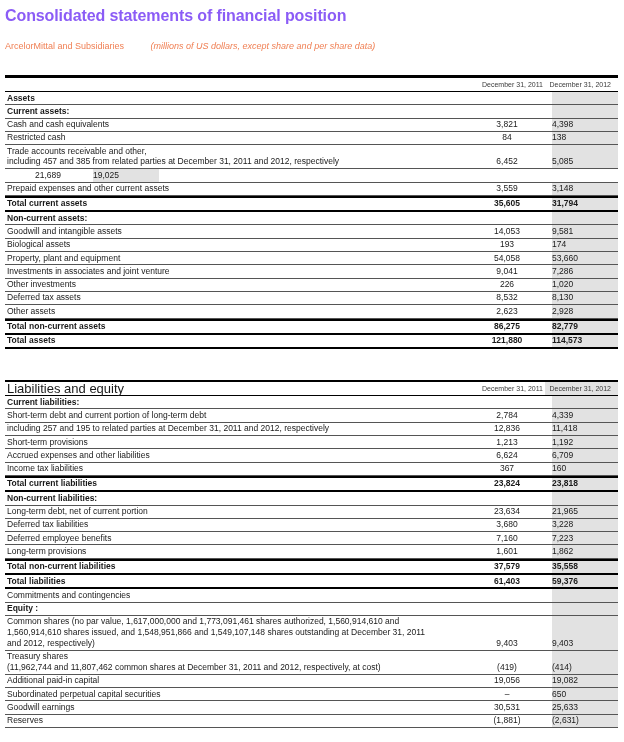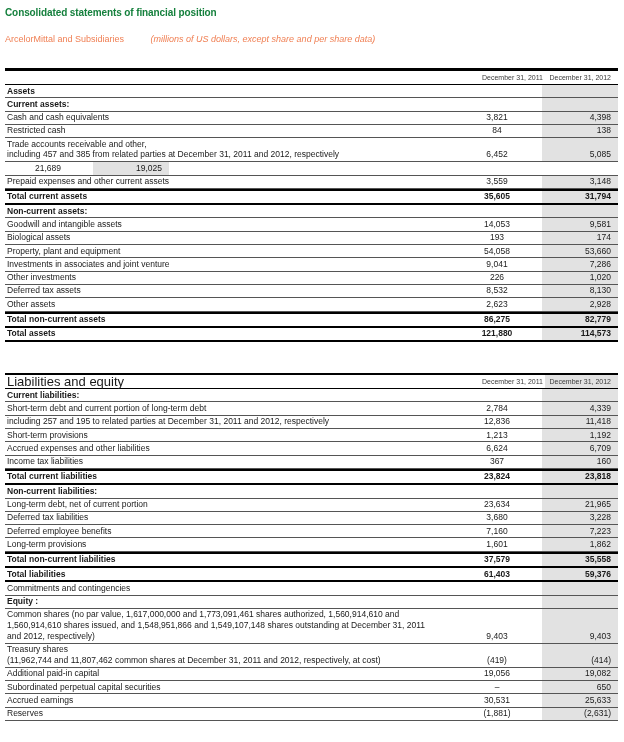--- a/index.html
+++ b/index.html
@@ -6,24 +6,24 @@
   html, body { background: #ffffff; }
   body {
     width: 624px; height: 742px;
     font-family: "Liberation Sans", sans-serif;
     color: #1a1a1a;
     overflow: hidden;
   }
   .page { padding: 7px 5px 0 5px; }
 
   .title {
-    font-size: 10px;
+    font-size: 16px;
     font-weight: bold;
     letter-spacing: -0.1px;
-    color: #15803d;
+    color: #8b5cf6;
     margin: 0 0 16px 0;
   }
   .subtitle {
     font-size: 9px;
     margin: 0 0 24px 0;
     color: #f08055;
   }
   .subtitle .note { font-style: italic; padding-left: 24px; }
 
   .tbl { width: 613px; }
@@ -63,26 +63,25 @@
   .row {
     display: flex;
     align-items: flex-end;
     border-bottom: 1px solid #555;
     font-size: 8.5px;
     line-height: 10.8px;
   }
   .row .lbl { flex: 1; padding: 0.5px 0 1px 2px; }
   .row .c1 { width: 88px; text-align: center; padding: 0.5px 2px 1px 0; }
   .row .c2 {
-    width: 76px;
+    width: 66px;
     background: #e2e2e2;
     align-self: stretch;
     display: flex;
     align-items: flex-end;
-    justify-content: flex-end;
     padding: 0.5px 7px 1px 0;
   }
   .row.section .lbl { font-weight: bold; }
   .row.total { font-weight: bold; border-top: 2px solid #000; border-bottom: 2px solid #000; }
   .row.total + .row.total { border-top: 0; }
 </style>
 </head>
 <body>
 
 <div class="page">
@@ -449,21 +448,21 @@
           <div class="lbl">
             <div>Subordinated perpetual capital securities</div>
           </div>
           <div class="c1">–</div>
           <div class="c2">
             <span>650</span>
           </div>
         </div>
         <div class="row item">
           <div class="lbl">
-            <div>Accrued earnings</div>
+            <div>Goodwill earnings</div>
           </div>
           <div class="c1">30,531</div>
           <div class="c2">
             <span>25,633</span>
           </div>
         </div>
         <div class="row item">
           <div class="lbl">
             <div>Reserves</div>
           </div>

